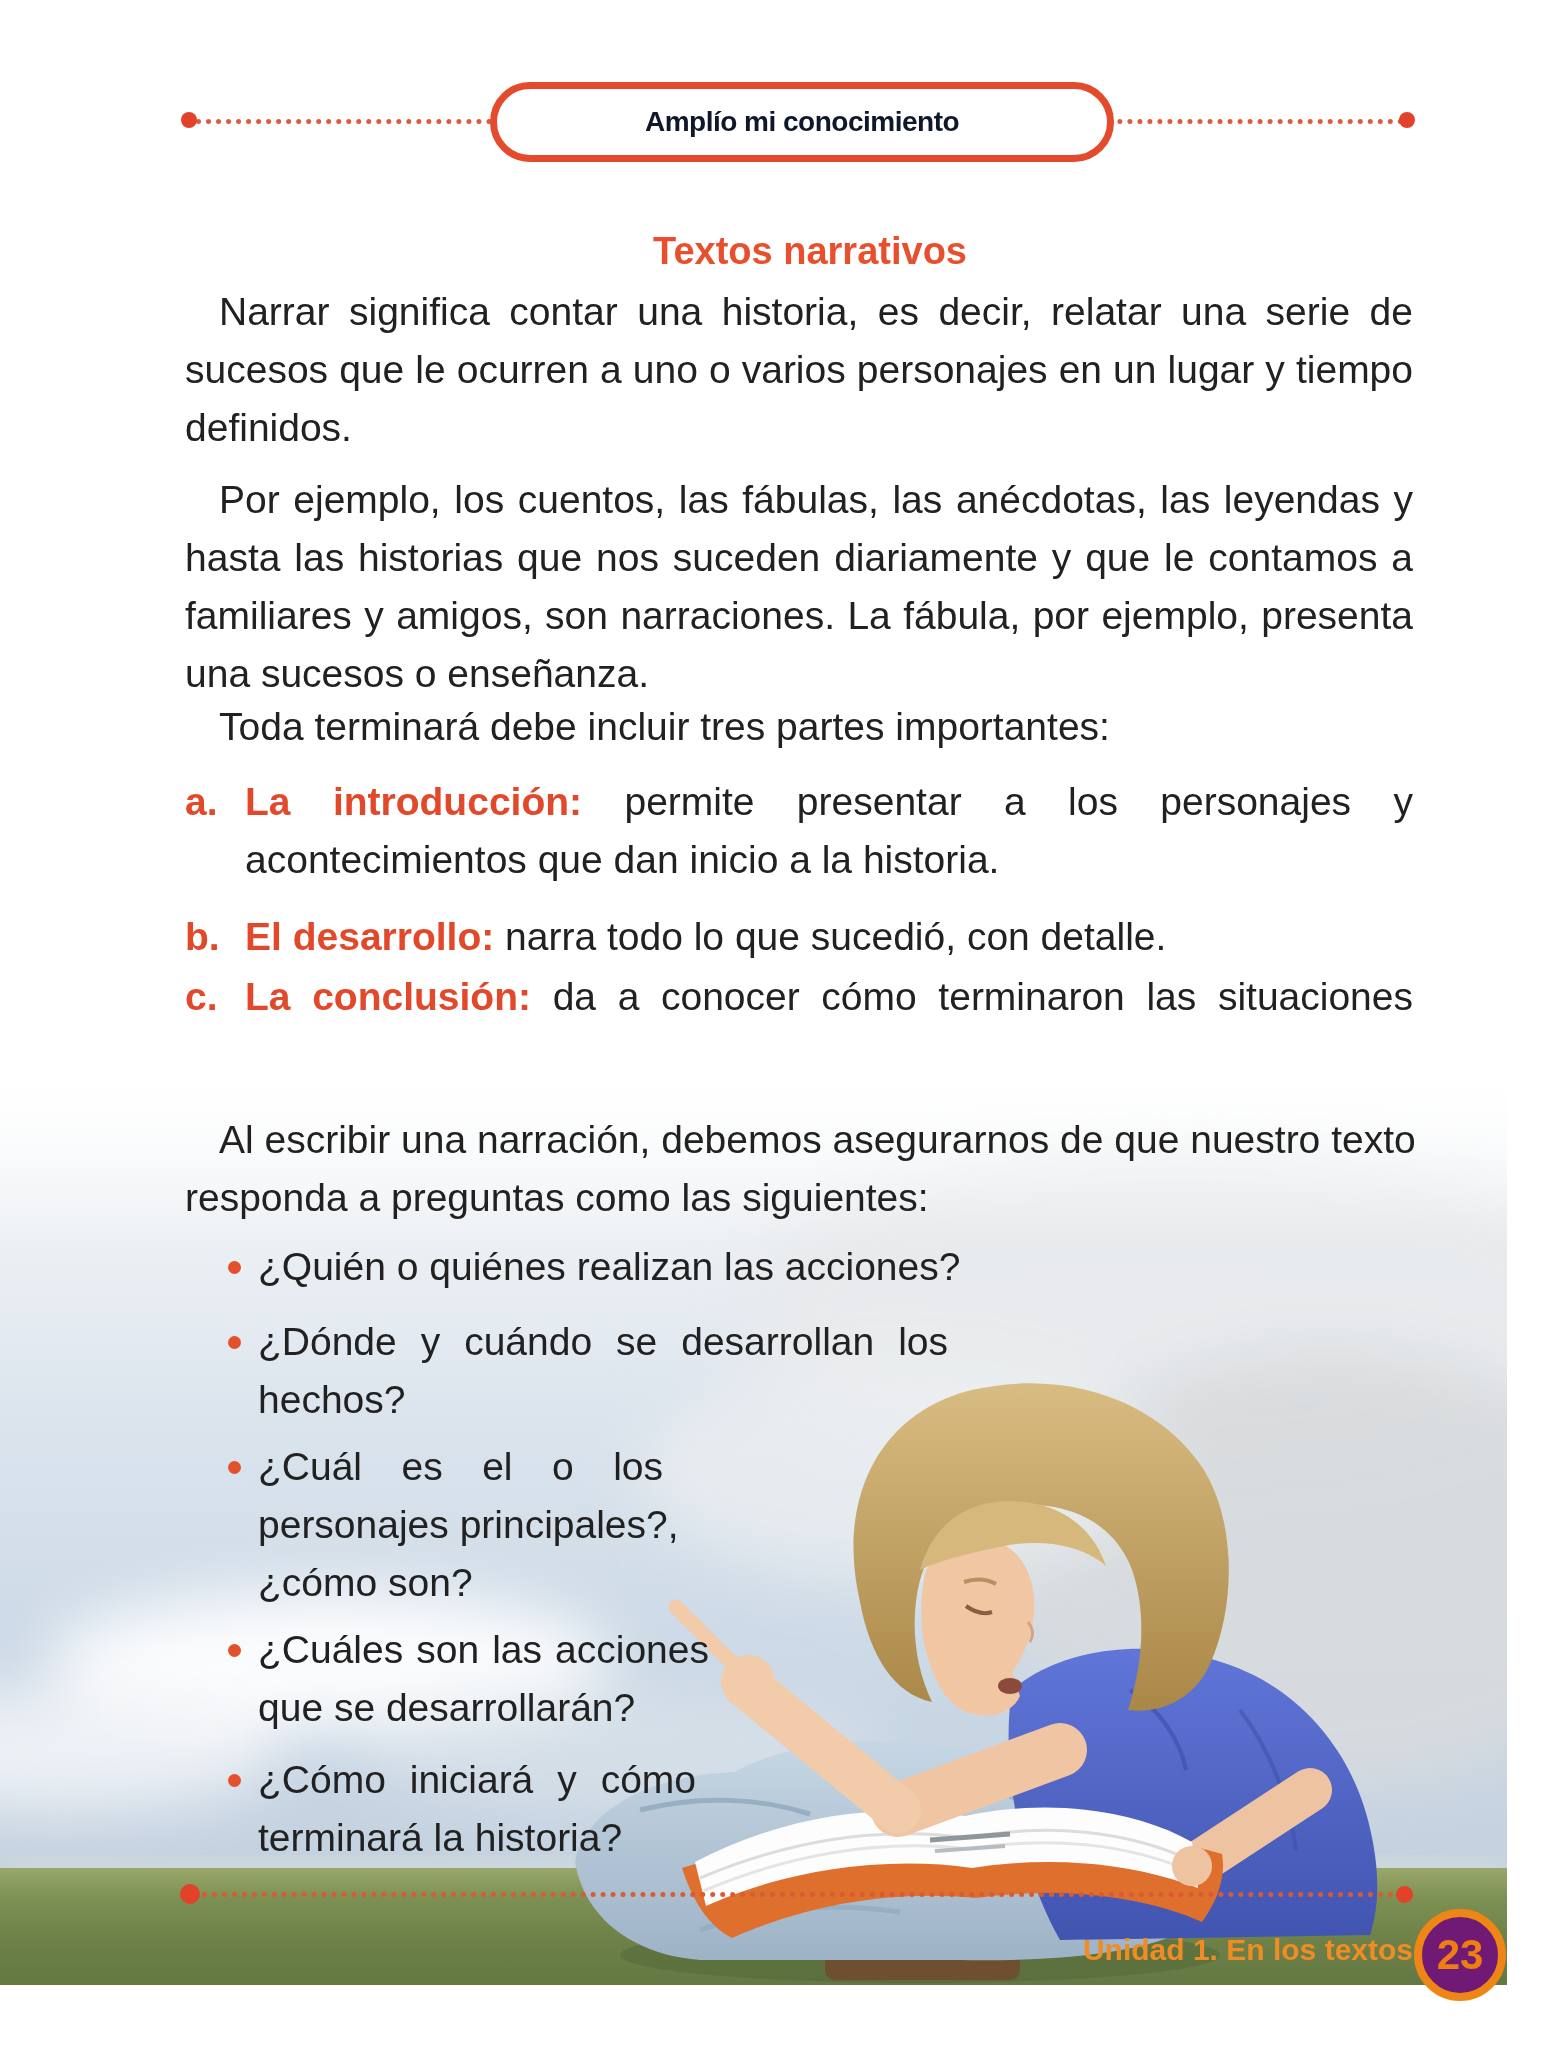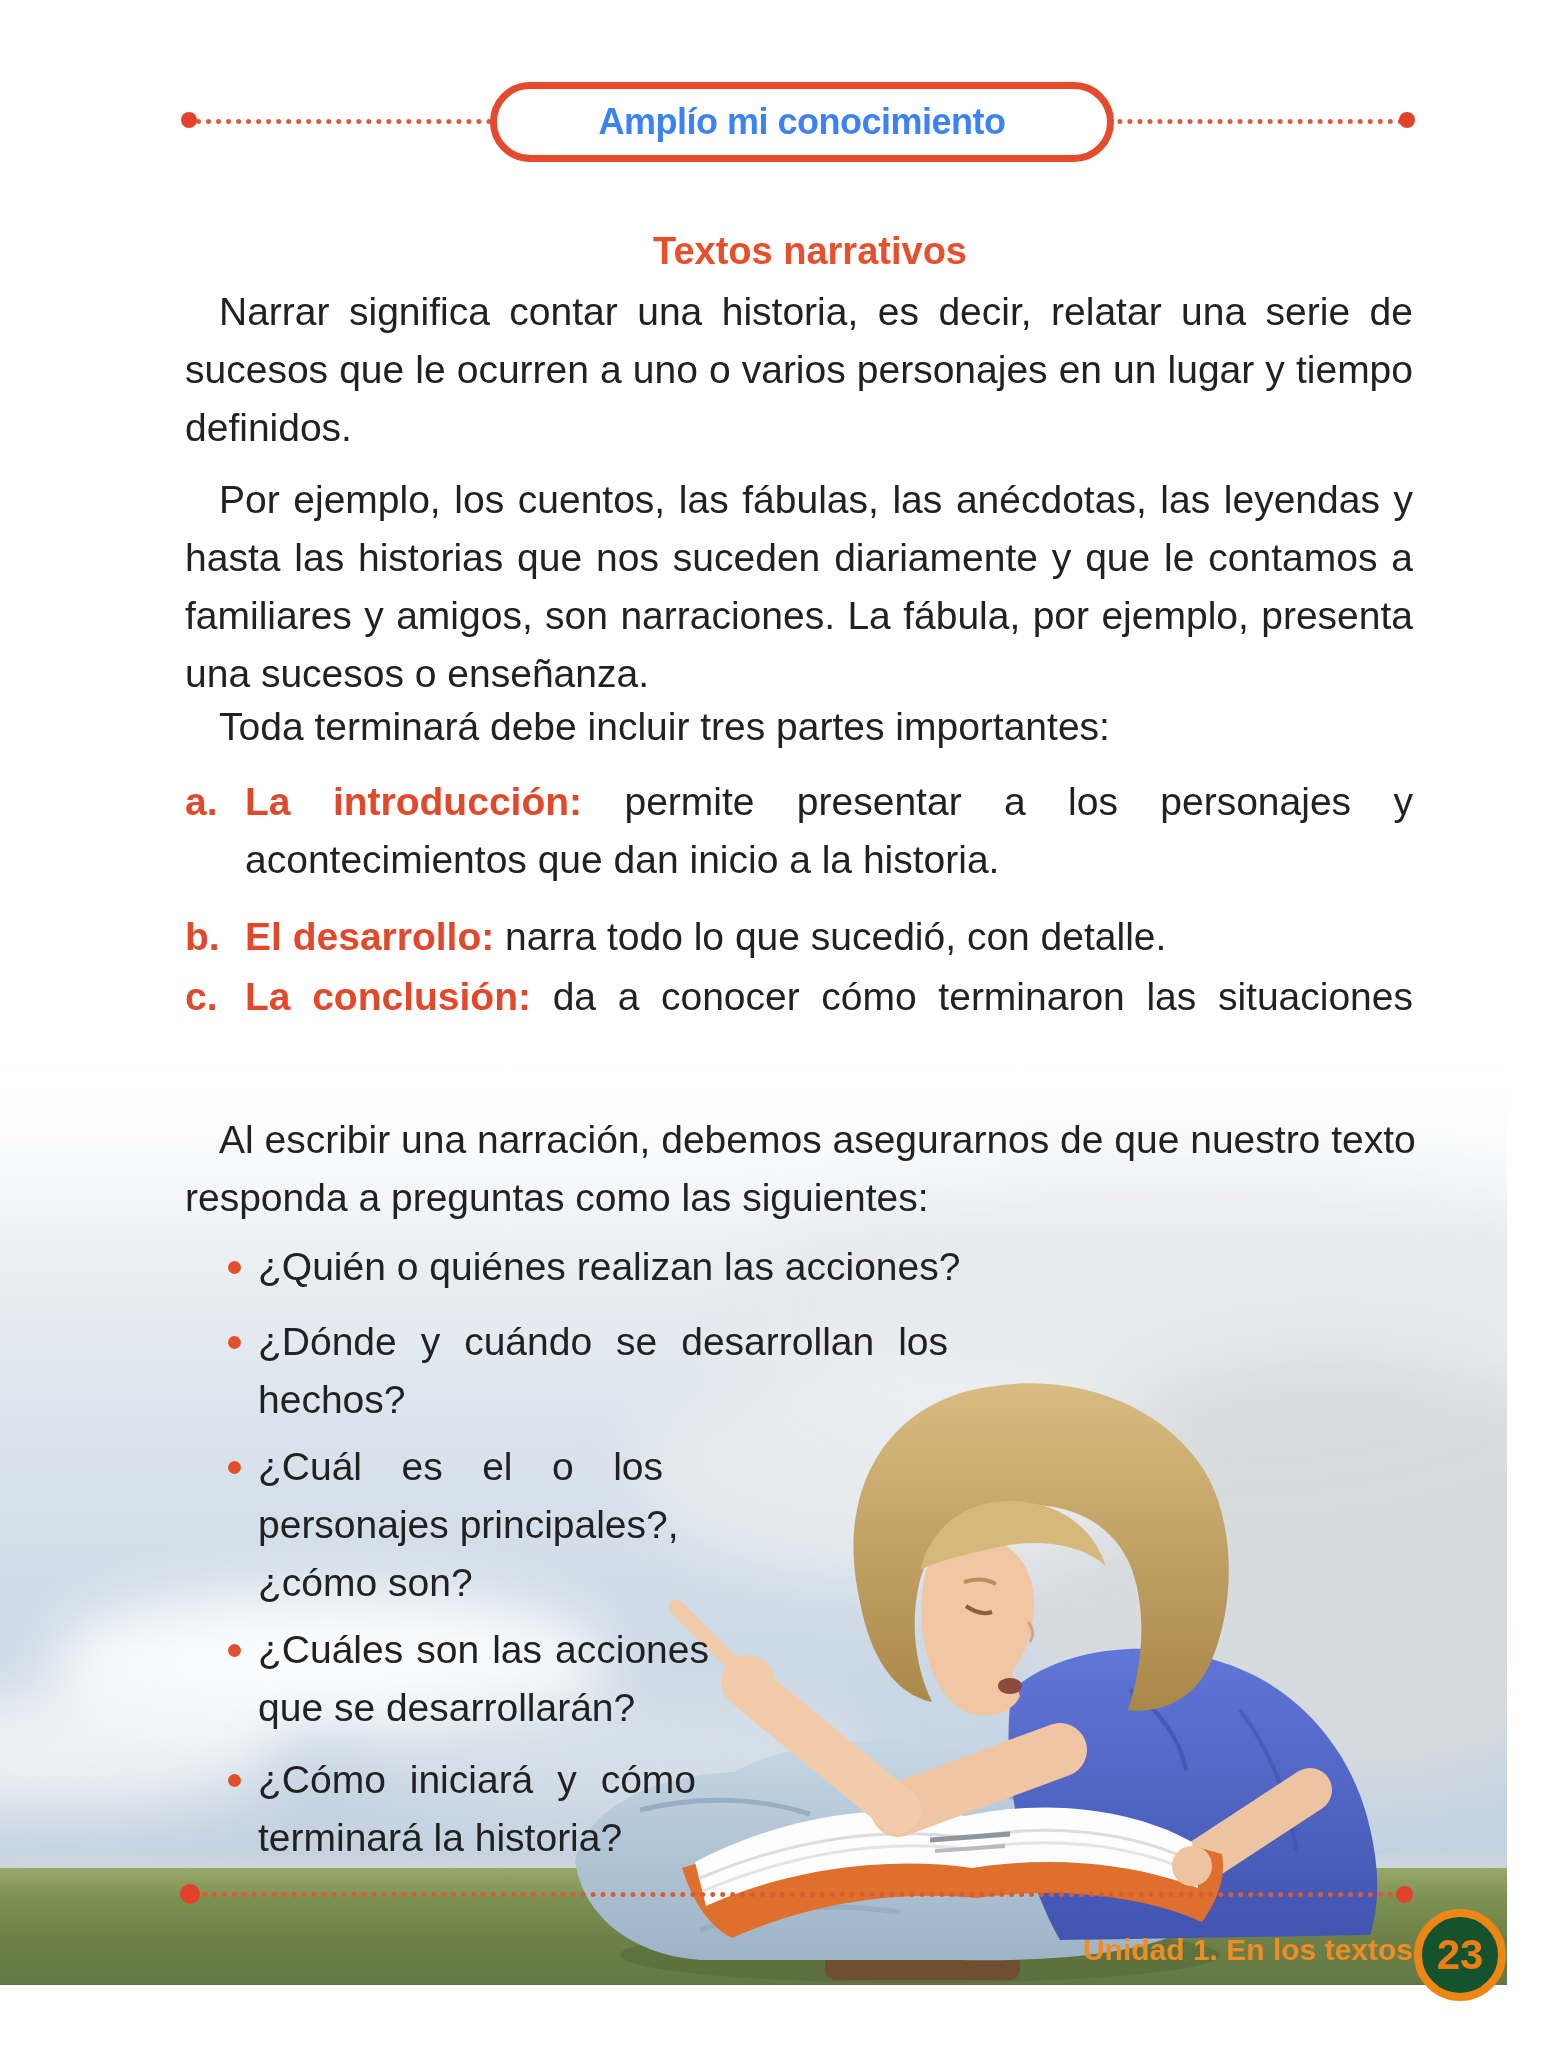--- a/index.html
+++ b/index.html
@@ -10,21 +10,21 @@
   .photo{position:absolute;left:0;top:1050px;z-index:0;}
 
   
   .top-rule{position:absolute;left:196px;top:119px;width:1208px;border-top:5px dotted #dd5b3b;z-index:1;}
   .rule-dot{position:absolute;border-radius:50%;background:#e2422a;z-index:1;}
   .dot-tl{left:181px;top:112px;width:16px;height:16px;}
   .dot-tr{left:1399px;top:112px;width:16px;height:16px;}
   .badge{position:absolute;left:490px;top:82px;width:624px;height:80px;background:#fff;
          border:7px solid #e34b2c;border-radius:48px;z-index:3;box-sizing:border-box;
          display:flex;align-items:center;justify-content:center;}
-  .badge span{color:#3b82f6;font-weight:bold;font-size:36px;letter-spacing:-0.5px;white-space:nowrap;}
+  .badge span{color:#0f172a;font-weight:bold;font-size:28px;letter-spacing:-0.5px;white-space:nowrap;}
   .title{position:absolute;left:185px;top:219px;width:1228px;margin:11px;text-align:center;
          font-size:38px;font-weight:bold;color:#e8502d;z-index:2;}
 
   
   .block{position:absolute;left:185px;width:1228px;font-size:39px;line-height:58px;z-index:2;}
   .ln{white-space:nowrap;text-align:left;}
   .ln.j{text-align:justify;text-align-last:justify;}
   .ln.ind{padding-left:34px;}
   .li{padding-left:60px;width:1168px;}
   .letter{position:absolute;left:0;top:0;color:#e2492b;font-weight:bold;}
@@ -32,21 +32,21 @@
   .bullet{left:258px;}
   .bdot{position:absolute;left:-30px;top:23px;width:13px;height:13px;border-radius:50%;background:#e2512b;}
 
   
   .bottom-rule{position:absolute;left:202px;top:1892px;width:1192px;border-top:5px dotted #d95b34;z-index:2;}
   .dot-bl{left:180px;top:1884px;width:20px;height:20px;z-index:2;}
   .dot-br{left:1396px;top:1886px;width:17px;height:17px;z-index:2;}
   .footer-label{position:absolute;left:1000px;top:1932px;width:413px;text-align:right;
                 color:#f08c24;font-weight:bold;font-size:30px;line-height:36px;z-index:2;white-space:nowrap;}
   .page-circle{position:absolute;left:1414px;top:1909px;width:92px;height:92px;border-radius:50%;
-               background:#14532d;border:8px solid #ee8615;box-sizing:border-box;z-index:3;
+               background:#701a75;border:8px solid #ee8615;box-sizing:border-box;z-index:3;
                display:flex;align-items:center;justify-content:center;}
   .page-circle span{color:#ee7d12;font-weight:bold;font-size:42px;}
 </style>
 </head>
 <body>
 
 <div class="page">
 
   <svg class="photo" width="1507" height="935" viewBox="0 0 1507 935">
     <defs>

